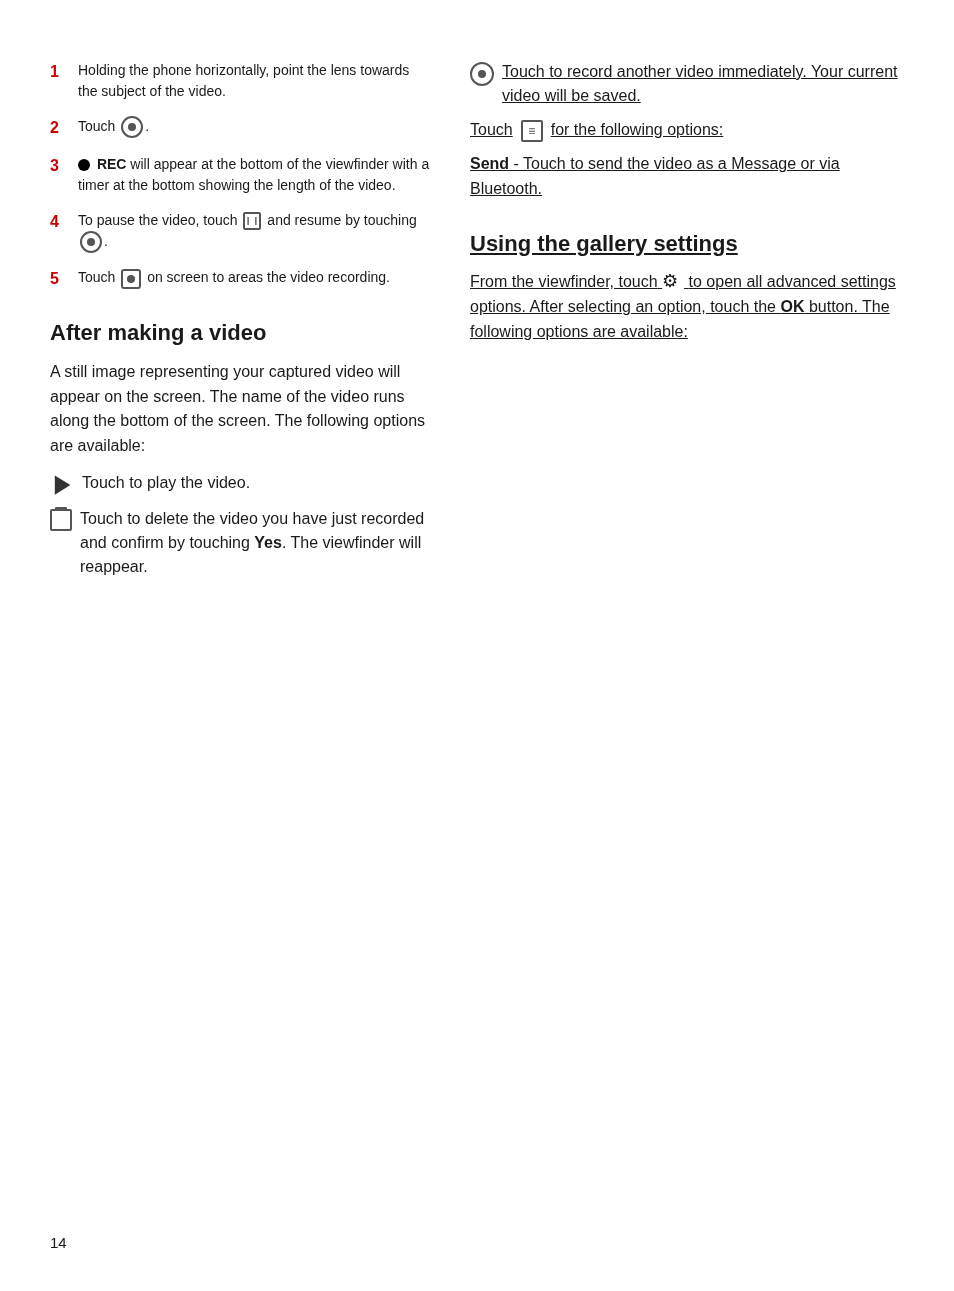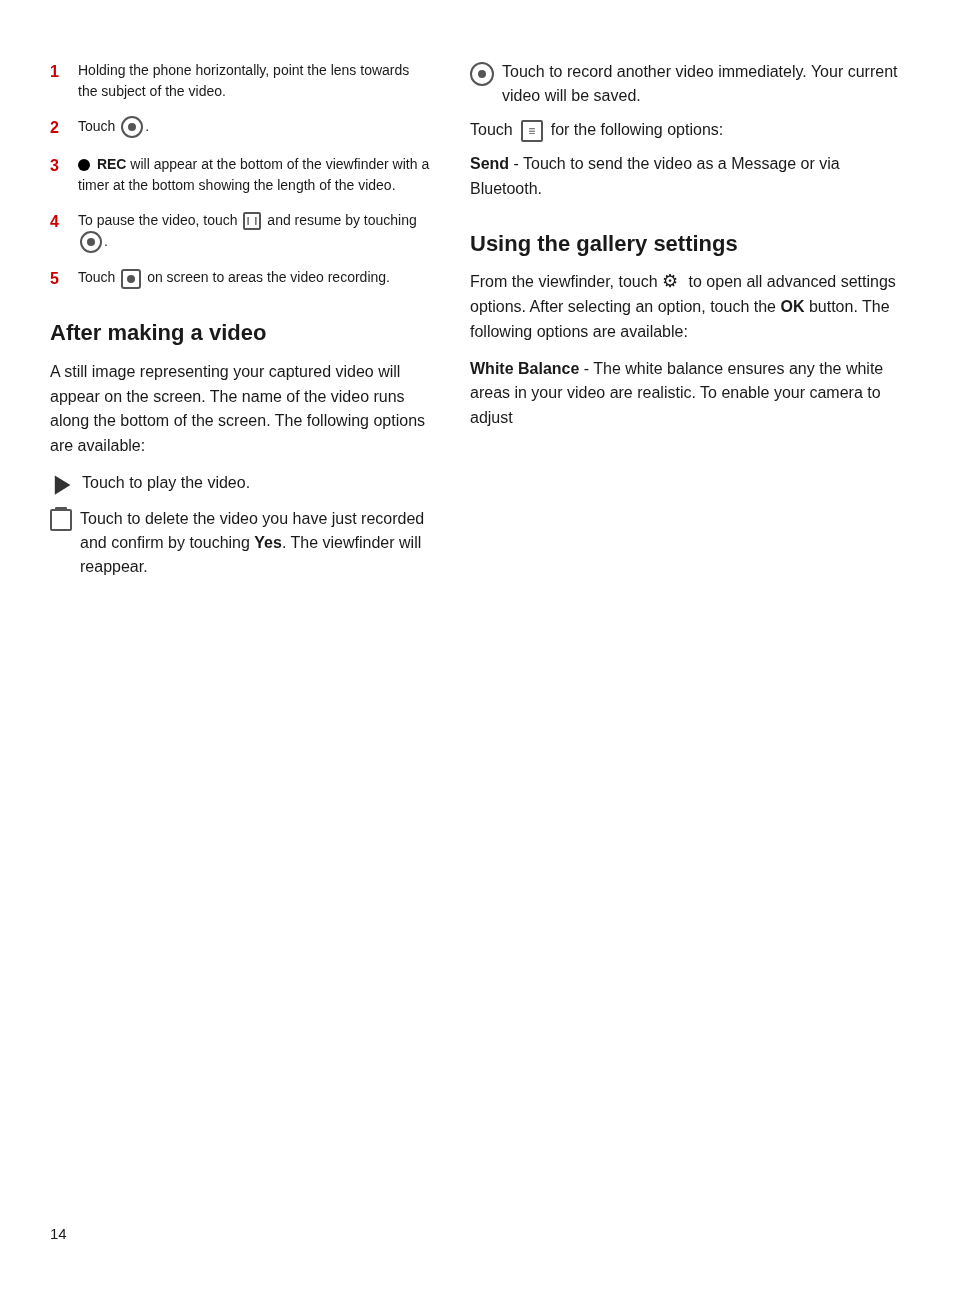--- a/index.html
+++ b/index.html
@@ -14,20 +14,21 @@
     }
     .two-col {
       display: flex;
       gap: 40px;
     }
     .left-col {
       flex: 0 0 380px;
     }
     .right-col {
       flex: 1;
+      text-decoration: underline;
     }
     
     .num-list {
       list-style: none;
       padding: 0;
     }
     .num-list li {
       display: flex;
       gap: 10px;
       margin-bottom: 14px;
@@ -247,21 +248,21 @@
     .bold-term {
       font-weight: bold;
     }
     
     .right-col .icon-row {
       font-size: 16px;
     }
     
     .page-number {
       position: fixed;
-      bottom: 49px;
+      bottom: 40px;
       left: 50px;
       font-size: 15px;
       color: #1a1a1a;
     }
   </style>
 </head>
 <body>
 
 <div class="two-col">
 
@@ -347,19 +348,16 @@
 
     <p>
       <span>From the viewfinder, touch</span>
       <span class="icon-gear">⚙</span>
       <span>to open all advanced settings options. After selecting an option, touch the</span>
       <span class="bold-term"> </span><span class="bold-term">OK</span>
       <span> </span><span>button. The following options are available:</span>
     </p>
 
 
-    <p>
-      <span class="bold-term">White Balance</span><span> - The white balance ensures any the white areas in your video are realistic. To enable your camera to adjust</span>
-    </p>
   </div>
 </div>
 
 <div class="page-number">14</div>
 
 </body></html>

